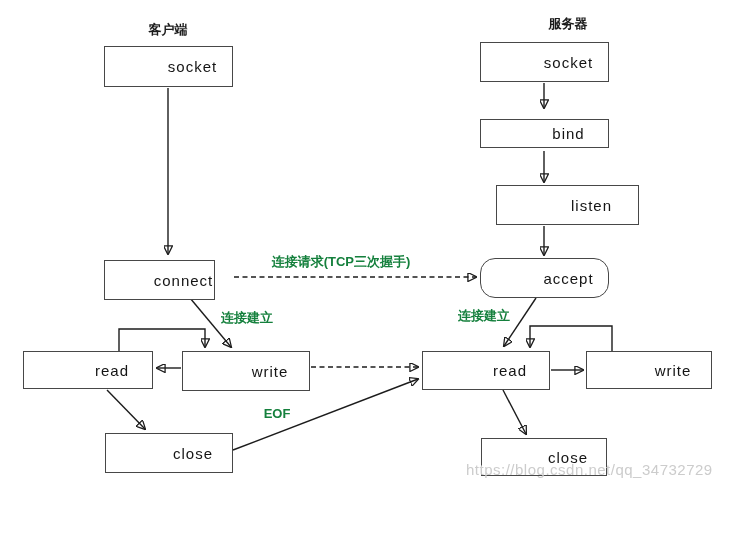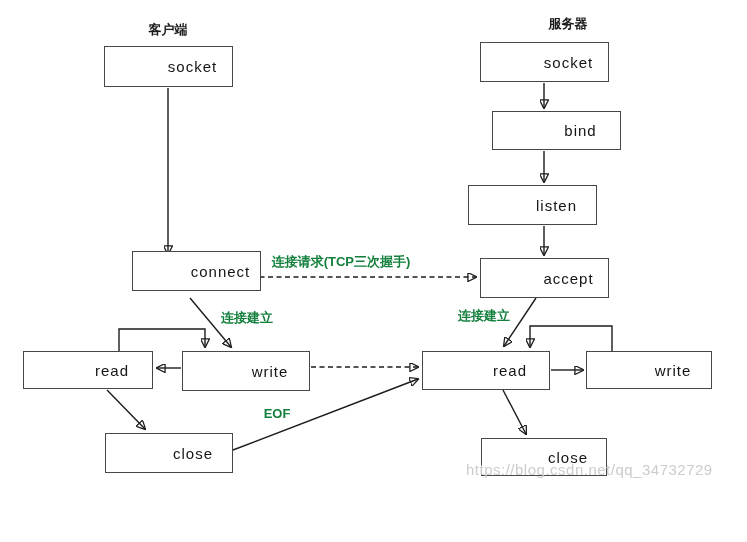--- a/index.html
+++ b/index.html
@@ -94,28 +94,28 @@
         <path d="M612,351 L612,326 L530,326 L530,347" marker-end="url(#arrowhead)"></path>
         <path d="M551,370 L583,370" marker-end="url(#arrowhead)"></path>
         <path d="M503,390 L526,434" marker-end="url(#arrowhead)"></path>
         <path d="M311,367 L418,367" stroke-dasharray="5 3.5" marker-end="url(#arrowhead)"></path>
         <path d="M233,450 L418,379" marker-end="url(#arrowhead)"></path>
       </g>
   </svg>
 
   <div id="nodes-layer">
       <div class="node" style="left: 104px; top: 46px; width: 129px; height: 41px;">socket</div>
-      <div class="node" style="left: 104px; top: 251px; width: 129px; height: 40px; margin-left: 28px;">connect</div>
+      <div class="node" style="left: 104px; top: 260px; width: 111px; height: 40px;">connect</div>
       <div class="node" style="left: 23px; top: 351px; width: 130px; height: 38px;">read</div>
       <div class="node" style="left: 182px; top: 351px; width: 128px; height: 40px;">write</div>
       <div class="node" style="left: 105px; top: 433px; width: 128px; height: 40px;">close</div>
       <div class="node" style="left: 480px; top: 42px; width: 129px; height: 40px;">socket</div>
-      <div class="node" style="left: 480px; top: 111px; width: 129px; height: 39px; margin-left: 12px;">bind</div>
-      <div class="node" style="left: 468px; top: 185px; width: 129px; height: 40px;">listen</div>
-      <div class="node" style="left: 480px; top: 258px; width: 129px; height: 40px;">accept</div>
+      <div class="node" style="left: 480px; top: 119px; width: 129px; height: 29px;">bind</div>
+      <div class="node" style="left: 496px; top: 185px; width: 143px; height: 40px;">listen</div>
+      <div class="node" style="left: 480px; top: 258px; width: 129px; height: 40px; border-radius: 15px;">accept</div>
       <div class="node" style="left: 422px; top: 351px; width: 128px; height: 39px;">read</div>
       <div class="node" style="left: 586px; top: 351px; width: 126px; height: 38px;">write</div>
       <div class="node" style="left: 481px; top: 438px; width: 126px; height: 38px;">close</div>
     </div>
   <div id="labels-layer">
       <div class="edge-label" style="left: 341px; top: 262px;">连接请求(TCP三次握手)</div>
       <div class="edge-label" style="left: 247px; top: 318px;">连接建立</div>
       <div class="edge-label" style="left: 484px; top: 316px;">连接建立</div>
       <div class="edge-label" style="left: 277px; top: 413px;">EOF</div>
     </div>

